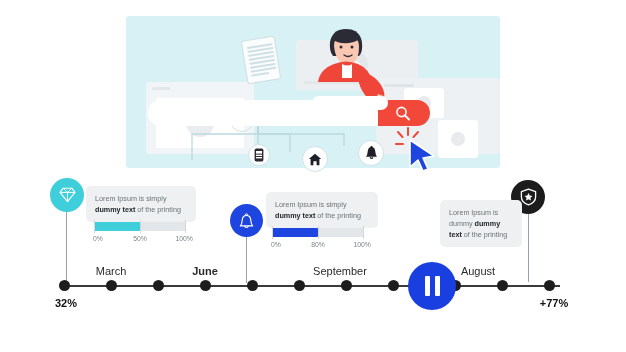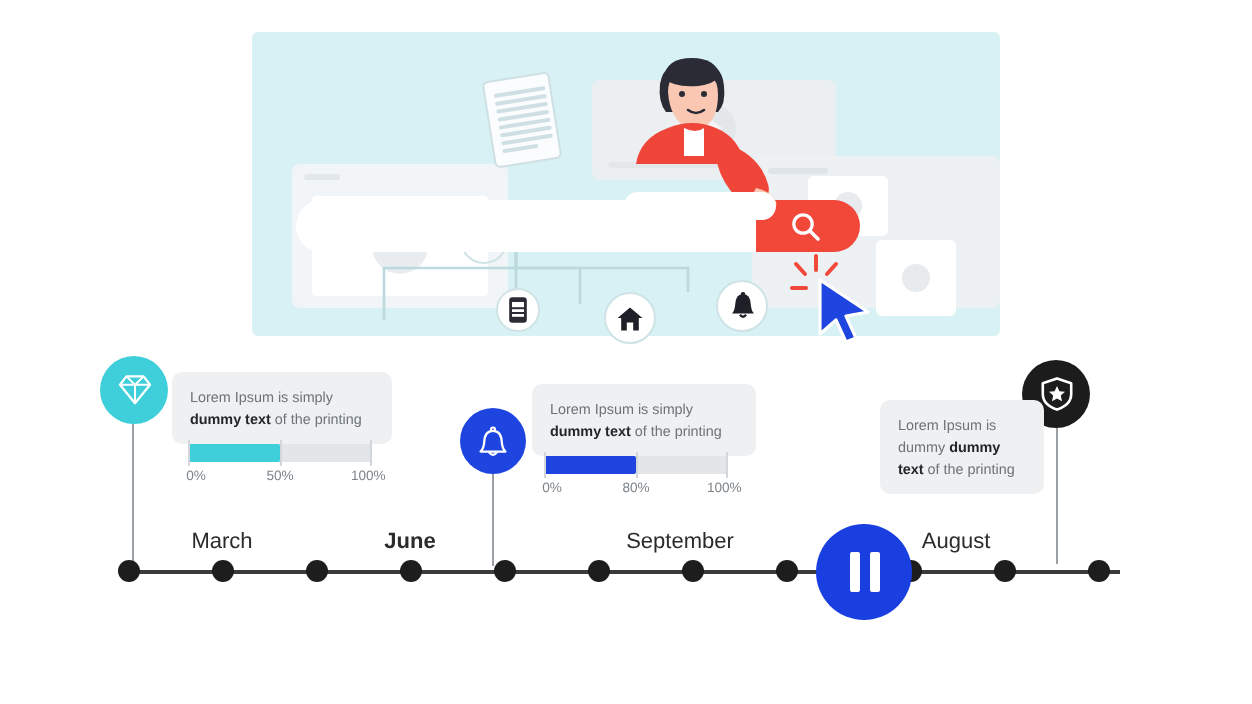--- a/index.html
+++ b/index.html
@@ -337,16 +337,18 @@
     <div class="tmonth" style="left: 340px;">September</div>
     <div class="tmonth" style="left: 478px;">August</div>
   </div>
 
 <div id="pause-button">
   <span></span>
   <span></span>
 </div>
 
 <div class="endcap" style="left:34px; top:296px; width:64px;">
+  <div>32%</div>
 </div>
 
 <div class="endcap" style="left:518px; top:296px; width:72px;">
+  <div>+77%</div>
 </div>
 
 </body></html>

